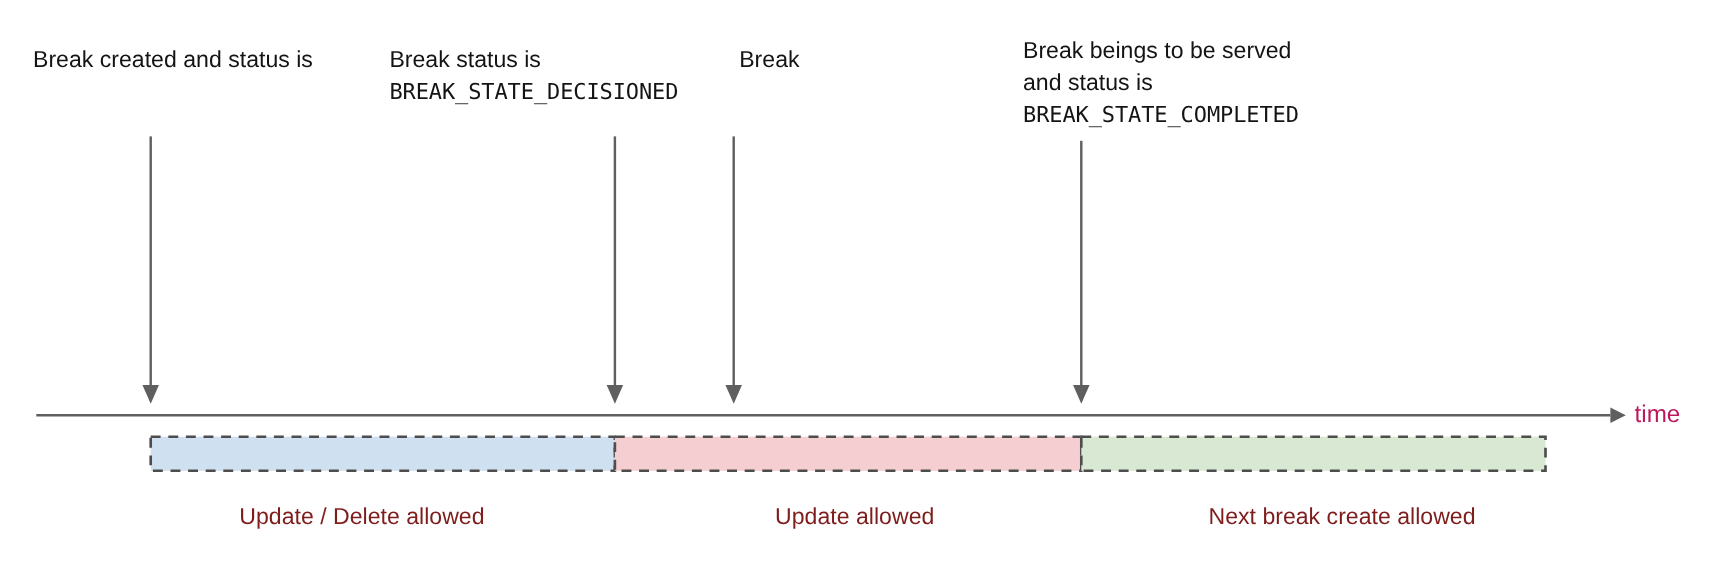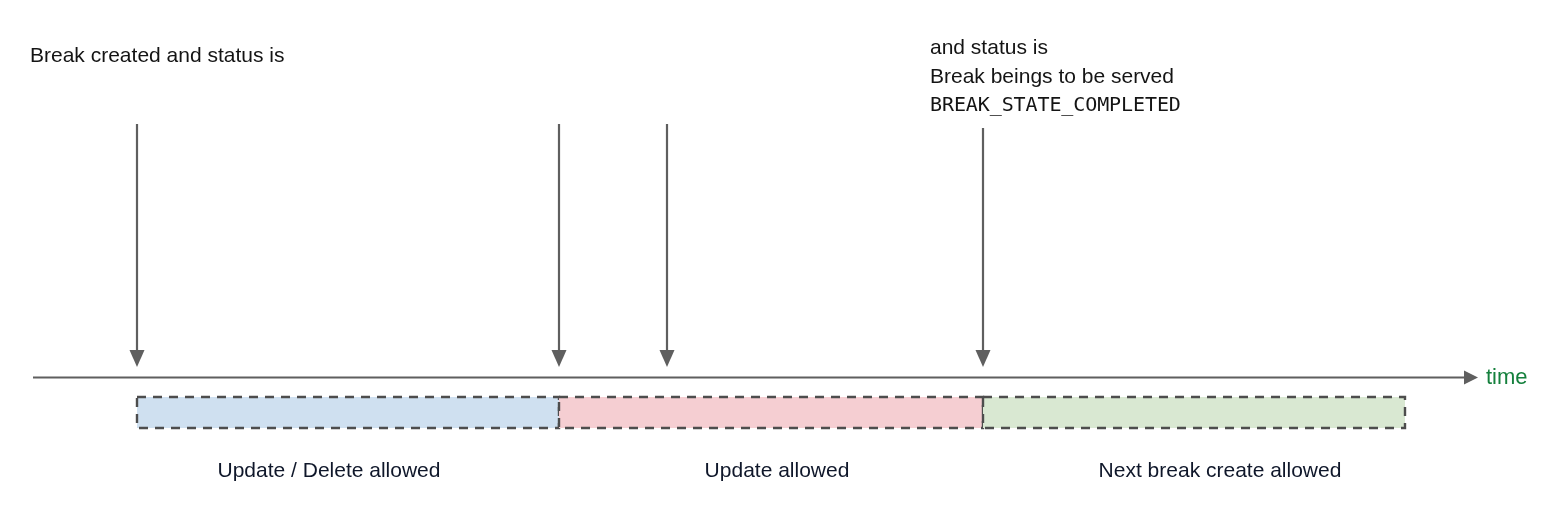--- a/index.html
+++ b/index.html
@@ -50,29 +50,29 @@
   #ann-1 { left: 354px; top: 40px; }
   #ann-2 { left: 672px; top: 40px; }
   #ann-3 { left: 930px; top: 32px; }
 
   
   #axis-label {
     position: absolute;
     left: 1486px;
     top: 364px;
     font-size: 22px;
-    color: #15803d;
+    color: #be185d;
   }
 
   
   .phase-caption {
     position: absolute;
     top: 458px;
     font-size: 21px;
-    color: #0f172a;
+    color: #7f1d1d;
     text-align: center;
     white-space: nowrap;
     transform: translateX(-50%);
   }
 
   
   .axis-line   { stroke: #5f5f5f; stroke-width: 2.2; }
   .event-arrow { stroke: #5f5f5f; stroke-width: 2.2; fill: none; }
   .arrow-head  { fill: #5f5f5f; }
   .bar-rect    { stroke: #4d4d4d; stroke-width: 2.4; stroke-dasharray: 9 7; }
@@ -101,27 +101,32 @@
     <polygon class="arrow-head" points="659.5,350 674.5,350 667,367"></polygon>
 
     <line class="event-arrow" x1="983" y1="128" x2="983" y2="352"></line>
     <polygon class="arrow-head" points="975.5,350 990.5,350 983,367"></polygon>
   </svg>
 
   <div class="annotation" id="ann-0">
     <span class="prose">Break created and status is</span>
   </div>
 
+  <div class="annotation" id="ann-1">
+    <span class="prose">Break status is</span>
+    <span class="code">BREAK_STATE_DECISIONED</span>
+  </div>
 
   <div class="annotation" id="ann-2">
+    <span class="prose">Break</span>
   </div>
 
   <div class="annotation" id="ann-3">
+    <span class="prose">Break beings to be served</span>
     <span class="prose">and status is</span>
-    <span class="prose">Break beings to be served</span>
     <span class="code">BREAK_STATE_COMPLETED</span>
   </div>
 
   <div id="axis-label">time</div>
 
   <div class="phase-caption" style="left:329px;">Update / Delete allowed</div>
   <div class="phase-caption" style="left:777px;">Update allowed</div>
   <div class="phase-caption" style="left:1220px;">Next break create allowed</div>
 
 </div>

